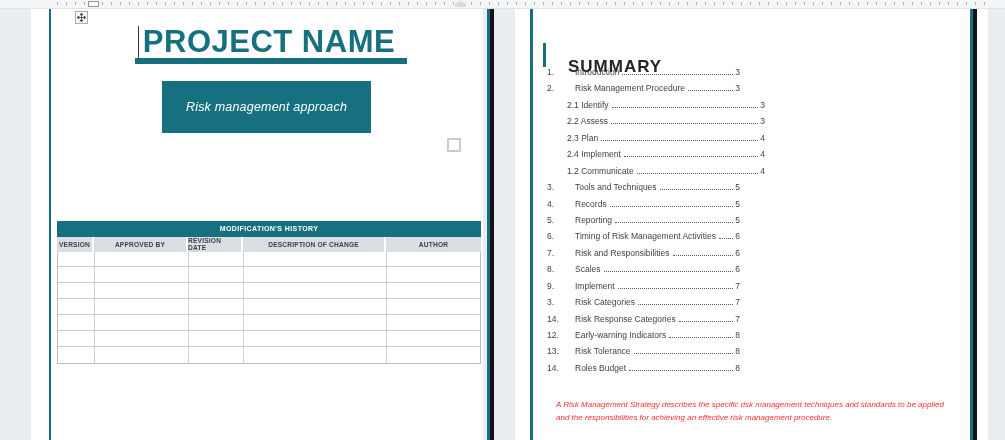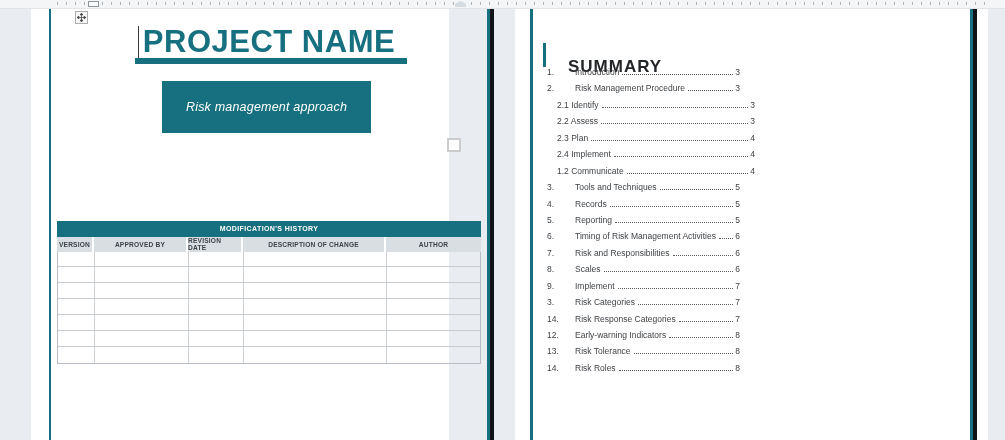--- a/index.html
+++ b/index.html
@@ -10,21 +10,21 @@
   .ruler{position:absolute;left:0;top:0;width:1005px;height:8px;background:#f3f5f7;border-bottom:1px solid #e2e5e8;}
   .ruler-ticks{position:absolute;left:57px;top:0;width:928px;height:8px;
     background:repeating-linear-gradient(to right,#9aa1a7 0 1px,transparent 1px 9px);
     background-size:100% 3px;background-repeat:no-repeat;background-position:0 2px;opacity:.8;}
   .indent-marker{position:absolute;top:1px;width:11px;height:6px;background:#fbfcfd;border:1px solid #8f979d;box-sizing:border-box;}
   .indent-marker.right{left:455px;background:#d6dbdf;border:none;clip-path:polygon(0 100%,0 45%,50% 0,100% 45%,100% 100%);}
   .indent-marker.left{left:88px;}
 
   
   .page{position:absolute;top:9px;height:431px;background:#ffffff;}
-  .page1{left:31px;width:418px;}
+  .page1{left:31px;width:452px;}
   .page2{left:515px;width:473px;}
   .vline{position:absolute;top:0;bottom:0;}
   .vline.teal{background:var(--teal);}
   .vline.black{background:var(--edge);}
 
   
   .move-handle{position:absolute;left:44px;top:2px;width:13px;height:13px;background:#f6f6f6;border:1px solid #adadad;box-sizing:border-box;display:flex;align-items:center;justify-content:center;}
   .text-cursor{position:absolute;left:107px;top:17px;width:1px;height:35px;background:#3a3a3a;}
   .doc-title{position:absolute;left:88px;top:15px;width:300px;margin:0;text-align:center;
     font-size:31px;font-weight:bold;letter-spacing:.5px;color:var(--teal);white-space:nowrap;}
@@ -47,21 +47,21 @@
   .mod-row:last-child{border-bottom:none;}
   .mod-row .cell{border-right:1px solid #cdd1d5;box-sizing:border-box;}
   .mod-row .cell:last-child{border-right:none;}
 
   
   .summary-bar{position:absolute;left:28px;top:34px;width:3px;height:24px;background:var(--teal);}
   .summary-heading{position:absolute;left:41px;top:36px;margin:12px;font-size:17px;font-weight:bold;letter-spacing:1px;color:#232628;}
   .toc{position:absolute;left:32px;top:58px;width:220px;}
   .toc-row{display:flex;align-items:baseline;height:16.45px;color:#3f4347;font-size:8.5px;cursor:default;}
   .toc-row.main{width:193px;}
-  .toc-row.sub{margin-left:10px;width:198px;}
+  .toc-row.sub{margin-left:20px;width:198px;}
   .toc-num{width:28px;flex:0 0 28px;}
   .toc-label{white-space:nowrap;}
   .toc-leader{flex:1;border-bottom:1.5px dotted #5b5b5b;margin:0 2px 2.5px 3px;min-width:6px;}
   .toc-page{flex:0 0 auto;}
   .note{position:absolute;left:41px;top:389px;width:400px;color:var(--red);font-style:italic;font-size:8px;line-height:1.65;}
 </style>
 </head>
 <body>
 
 <div class="screen" style="--teal: #17707f; --red: #ff2e2e; --edge: #111416;">
@@ -270,20 +270,21 @@
           <span class="toc-page">8</span>
         </div>
         <div class="toc-row main">
           <span class="toc-num">13.</span>
           <span class="toc-label">Risk Tolerance</span>
           <span class="toc-leader"></span>
           <span class="toc-page">8</span>
         </div>
         <div class="toc-row main">
           <span class="toc-num">14.</span>
-          <span class="toc-label">Risk Roles</span>
+          <span class="toc-label">Roles Budget</span>
           <span class="toc-leader"></span>
           <span class="toc-page">8</span>
         </div>
       </div>
 
+    <div class="note">A Risk Management Strategy describes the specific risk management techniques and standards to be applied and the responsibilities for achieving an effective risk management procedure.</div>
   </div>
 </div>
 
 </body></html>

